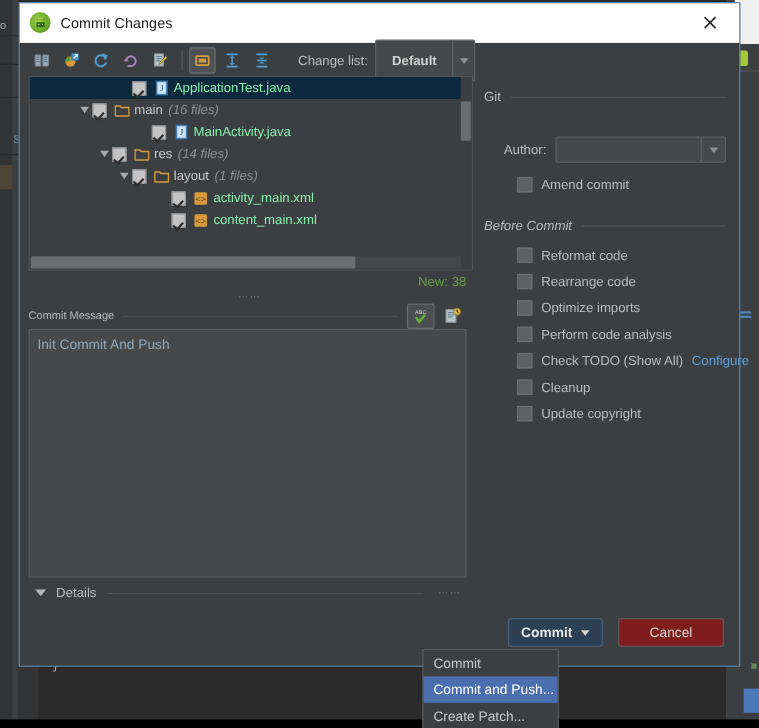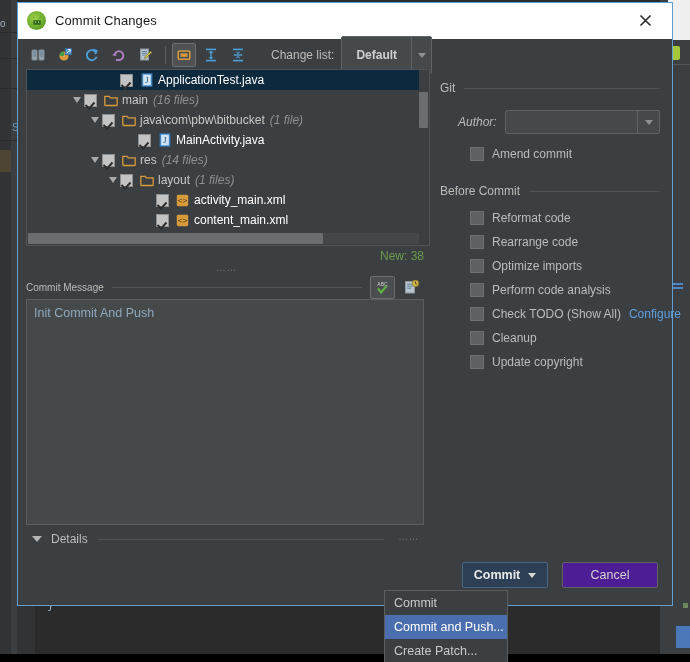--- a/index.html
+++ b/index.html
@@ -84,21 +84,21 @@
   .tree { position:absolute; inset:0 10px 12px 0; overflow:hidden; }
   .row { height:20px; display:flex; align-items:center; font-size:12px; white-space:nowrap; }
   .row.selected { background:#0d293e; }
   .twisty { width:15px; display:flex; align-items:center; justify-content:center; }
   .twisty i { width:0;height:0;border-left:4.5px solid transparent;border-right:4.5px solid transparent;border-top:6px solid #a8a8a8; display:block;}
   .cb { width:13px; height:13px; background:#c3c3c3; border:1px solid #8f8f8f; margin-right:5px;
     position:relative; flex:0 0 13px; }
   .cb::after { content:""; position:absolute; left:2px; top:5px; width:4px; height:7px;
     border:solid #2e2e2e; border-width:0 2px 2px 0; transform:rotate(42deg); }
   .ico { width:17px; margin-right:3px; display:flex; align-items:center; justify-content:center; flex:0 0 17px;}
-  .name-green { color:#ffffff; }
+  .name-green { color:#86efac; }
   .name-grey { color:#c8c8c8; }
   .cnt { color:#8f8f8f; font-style:italic; margin-left:5px; }
   .tree-vscroll { position:absolute; right:1px; top:22px; width:9px; height:36px; background:#6a6e70; border-radius:1px;}
   .tree-hscroll-track { position:absolute; left:1px; right:10px; bottom:1px; height:11px; background:#434749;}
   .tree-hscroll-thumb { position:absolute; left:1px; bottom:1px; width:295px; height:11px; background:#6a6e70; border-radius:1px;}
 
   .new-line { height:20px; display:flex; align-items:center; justify-content:flex-end;
     padding-right:6px; font-size:12px; color:#6a9b4b; }
 
   .grip { width:30px; height:8px; margin:0 auto; display:flex; align-items:center; justify-content:center;
@@ -119,36 +119,36 @@
   .details-row { height:28px; display:flex; align-items:center; padding:0 6px 0 8px; }
   .det-tri { width:0;height:0;border-left:5px solid transparent;border-right:5px solid transparent;
     border-top:6.5px solid #b5b5b5; margin-right:9px; }
   .det-text { font-size:12px; color:#bbbbbb; }
   .det-rule { flex:1; height:1px; background:#4f5355; margin:0 10px 0 10px; }
 
   
   .sec-head { display:flex; align-items:center; height:18px; }
   .sec-title { font-size:12px; color:#bbbbbb; white-space:nowrap; }
   .sec-rule { flex:1; height:1px; background:#4f5355; margin-left:9px; }
-  .author-row { display:flex; align-items:center; margin:13px 0 0 0;font-style:italic; }
+  .author-row { display:flex; align-items:center; margin:27px 0 0 0; }
   .author-lbl { font-size:12px; color:#bbbbbb; margin-left:18px; margin-right:8px; white-space:nowrap; }
   .author-combo { flex:1; height:24px; display:flex; background:#45494a; border:1px solid #5e6366; border-radius:2px;}
   .author-combo .fld { flex:1; }
   .author-combo .arrow { width:22px; border-left:1px solid #5e6366; display:flex; align-items:center; justify-content:center;}
 
   .chk-row { display:flex; align-items:center; height:24px; margin-left:30px; }
   .chk { width:14px; height:14px; background:#5d6164; border:1px solid #6c7174; margin-right:8px; flex:0 0 14px; }
   .chk-lbl { font-size:12px; color:#bbbbbb; white-space:nowrap; }
   .cfg-link { font-size:12px; color:#5c9fe0; margin-left:8px; }
-  .sec2 { margin-top:16px; }
+  .sec2 { margin-top:16px;font-style:italic; }
   .chk-list { margin-top:6px; }
 
   
   .footer { height:52px; display:flex; align-items:center; justify-content:flex-end; padding:0 14px 8px 0; }
-  .btn { height:26px; min-width:96px; border:1px solid #5e6366; background:#4c1d95;
+  .btn { height:26px; min-width:96px; border:1px solid #5e6366; background:#7f1d1d;
     color:#d4d4d4; font-size:12.5px; display:flex; align-items:center; justify-content:center;
     margin-left:14px; border-radius:2px; }
   .btn.primary { background:#2d3f55; border:1px solid #4a6785; color:#e8e8e8; font-weight:bold;
     min-width:86px; }
   .btn .bcaret { width:0;height:0;border-left:4px solid transparent;border-right:4px solid transparent;
     border-top:5px solid #d6d6d6; margin-left:8px; }
 
   
   #popup {
     position:absolute; left:384px; top:590px; width:124px;
@@ -308,34 +308,20 @@
                   <i></i>
                 </span>
                 <span class="cb"></span>
                 <span class="ico">
                   <svg width="14" height="13" viewBox="0 0 14 13">
                     <path d="M0.8 2.4h4.3l1.2 1.4h6.9v7.0a0.7 0.7 0 0 1-.7.7H1.5a0.7 0.7 0 0 1-.7-.7z" fill="none" stroke="#d79b3c" stroke-width="1.3"></path>
                   </svg>
                 </span>
                 <span class="name-grey">main</span>
                 <span class="cnt">(16 files)</span>
-              </div>
-              <div class="row">
-                <span style="display:inline-block;width:60px"></span>
-                <span class="twisty">
-                  <i></i>
-                </span>
-                <span class="cb"></span>
-                <span class="ico">
-                  <svg width="14" height="13" viewBox="0 0 14 13">
-                    <path d="M0.8 2.4h4.3l1.2 1.4h6.9v7.0a0.7 0.7 0 0 1-.7.7H1.5a0.7 0.7 0 0 1-.7-.7z" fill="none" stroke="#d79b3c" stroke-width="1.3"></path>
-                  </svg>
-                </span>
-                <span class="name-grey">java\com\pbw\bitbucket</span>
-                <span class="cnt">(1 file)</span>
               </div>
               <div class="row">
                 <span style="display:inline-block;width:96px"></span>
                 <span class="twisty"></span>
                 <span class="cb"></span>
                 <span class="ico">
                   <svg width="12" height="14" viewBox="0 0 12 14">
                     <rect x="1" y="0.6" width="10" height="12.8" fill="#5b9bd5" stroke="#31689e"></rect>
                     <rect x="2.2" y="1.8" width="7.6" height="10.4" fill="#cfe4f5"></rect>
                     <text x="6" y="10" font-size="8.5" fill="#1f4e79" text-anchor="middle" font-family="Liberation Serif, serif">J</text>

